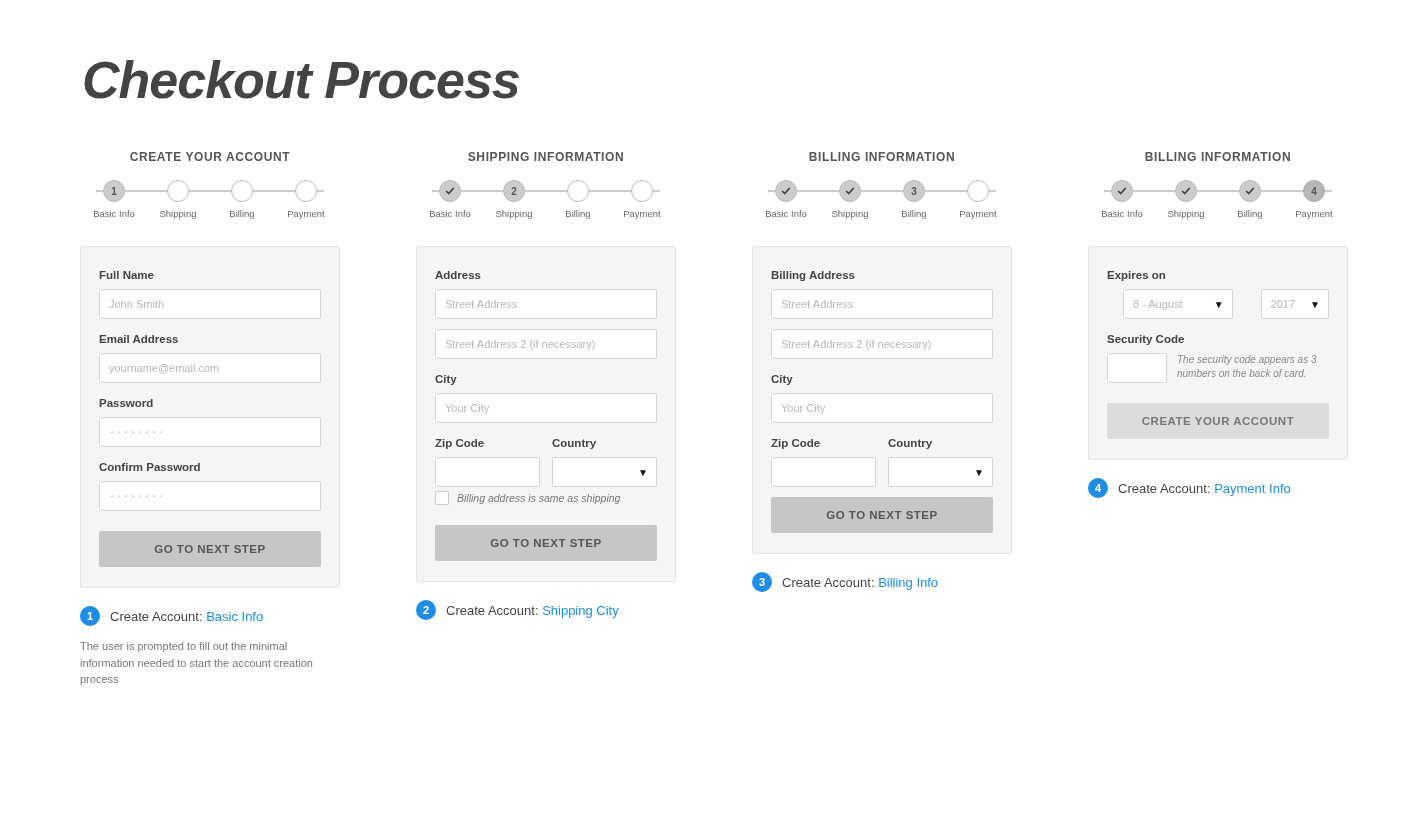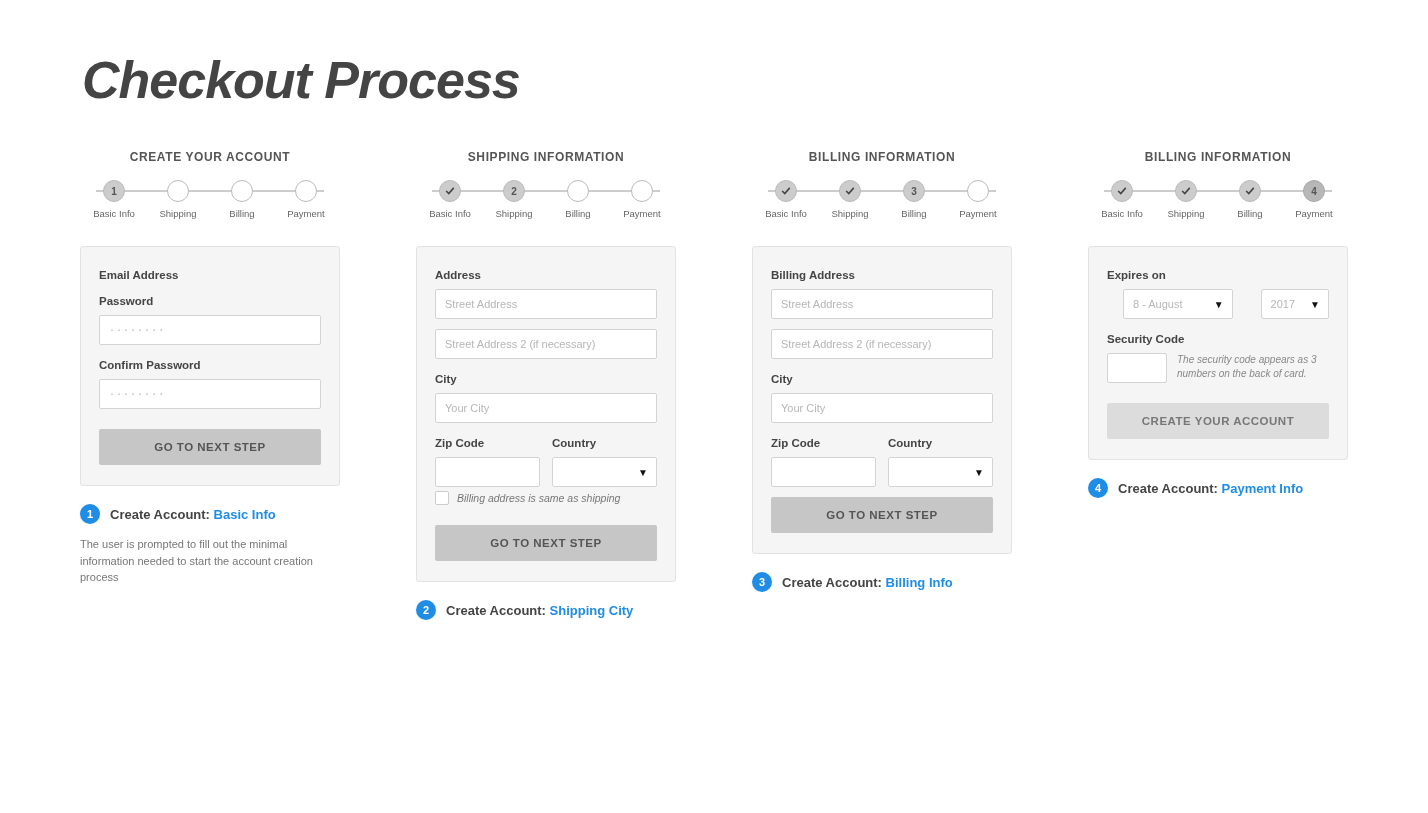--- a/index.html
+++ b/index.html
@@ -178,21 +178,21 @@
     border-radius: 50%;
     background: #1f8ce6;
     color: #fff;
     font-size: 11px;
     font-weight: 700;
     display: flex;
     align-items: center;
     justify-content: center;
     flex: 0 0 20px;
   }
-  .cap-text { color: #444; font-weight: 700; }
+  .cap-text { color: #444; font-weight: 400; }
   .cap-link { color: #1f8ce6; }
   .desc {
     margin-top: 12px;
     font-size: 11px;
     line-height: 1.5;
     color: #777;
     max-width: 260px;
   }
   .hint {
     font-size: 10px;
@@ -236,21 +236,26 @@
         </div>
         <div class="step">
           <div class="step-circle"></div>
           <div class="step-label">Payment</div>
         </div>
       </div>
     </div>
 
     <div class="card">
       <div class="field">
+        <label class="field-label">Full Name</label>
+        <input class="input" placeholder="John Smith" style="">
+      </div>
+      <div class="field">
         <label class="field-label">Email Address</label>
+        <input class="input" placeholder="yourname@email.com" style="">
       </div>
       <div class="field">
         <label class="field-label">Password</label>
         <input class="input pw" placeholder="········" style="">
       </div>
       <div class="field">
         <label class="field-label">Confirm Password</label>
         <input class="input pw" placeholder="········" style="">
       </div>
       <button class="btn">GO TO NEXT STEP</button>

